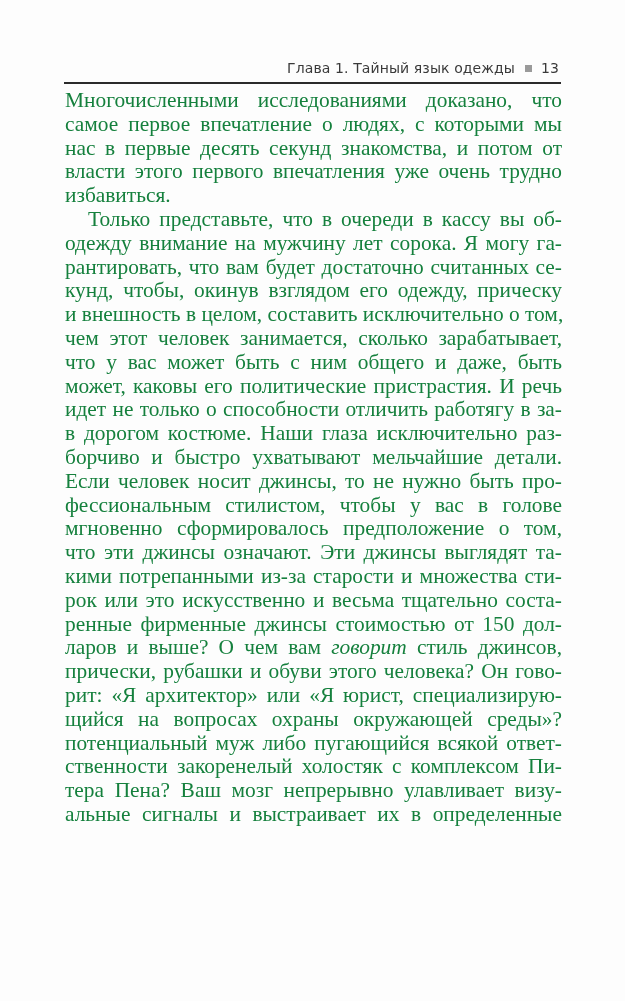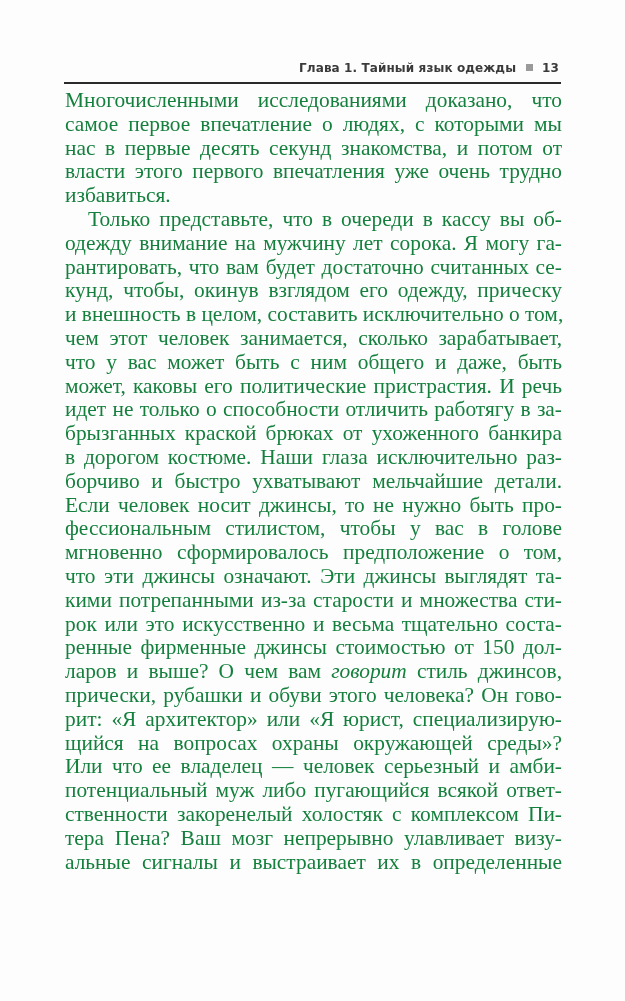--- a/index.html
+++ b/index.html
@@ -23,22 +23,22 @@
   .running-header {
     position: absolute;
     left: 64px;
     top: 58px;
     width: 497px;
     height: 26px;
     border-bottom: 2px solid #2a2a2a;
     box-sizing: border-box;
     text-align: right;
     font-family: "DejaVu Sans", sans-serif;
-    font-size: 12px;
-    font-weight: bold;
+    font-size: 14px;
+    font-weight: normal;
     color: #3a3a3a;
     line-height: 20px;
     letter-spacing: 0.1px;
   }
   .running-header .sep {
     display: inline-block;
     width: 7px;
     height: 7px;
     background: #9a9a9a;
     margin: 0 9px 2px 10px;
@@ -97,35 +97,33 @@
     <div>
       <span class="line indent">Только представьте, что в очереди в кассу вы об-</span>
       <span class="line">одежду внимание на мужчину лет сорока. Я могу га-</span>
       <span class="line">рантировать, что вам будет достаточно считанных се-</span>
       <span class="line">кунд, чтобы, окинув взглядом его одежду, прическу</span>
       <span class="line">и внешность в целом, составить исключительно о том,</span>
       <span class="line">чем этот человек занимается, сколько зарабатывает,</span>
       <span class="line">что у вас может быть с ним общего и даже, быть</span>
       <span class="line">может, каковы его политические пристрастия. И речь</span>
       <span class="line">идет не только о способности отличить работягу в за-</span>
-      <span class="line">брызганных краской брюках от ухоженного банкира</span>
       <span class="line">в дорогом костюме. Наши глаза исключительно раз-</span>
       <span class="line">борчиво и быстро ухватывают мельчайшие детали.</span>
       <span class="line">Если человек носит джинсы, то не нужно быть про-</span>
       <span class="line">фессиональным стилистом, чтобы у вас в голове</span>
       <span class="line">мгновенно сформировалось предположение о том,</span>
       <span class="line">что эти джинсы означают. Эти джинсы выглядят та-</span>
       <span class="line">кими потрепанными из-за старости и множества сти-</span>
       <span class="line">рок или это искусственно и весьма тщательно соста-</span>
       <span class="line">ренные фирменные джинсы стоимостью от 150 дол-</span>
       <span class="line"><span>ларов и выше? О чем вам </span><em>говорит</em><span> стиль джинсов,</span></span>
       <span class="line">прически, рубашки и обуви этого человека? Он гово-</span>
       <span class="line">рит: «Я архитектор» или «Я юрист, специализирую-</span>
       <span class="line">щийся на вопросах охраны окружающей среды»?</span>
-      <span class="line">Или что ее владелец — человек серьезный и амби-</span>
       <span class="line">потенциальный муж либо пугающийся всякой ответ-</span>
       <span class="line">ственности закоренелый холостяк с комплексом Пи-</span>
       <span class="line">тера Пена? Ваш мозг непрерывно улавливает визу-</span>
       <span class="line">альные сигналы и выстраивает их в определенные</span>
     </div>
   </div>
 
 </div>
 
 </body></html>

